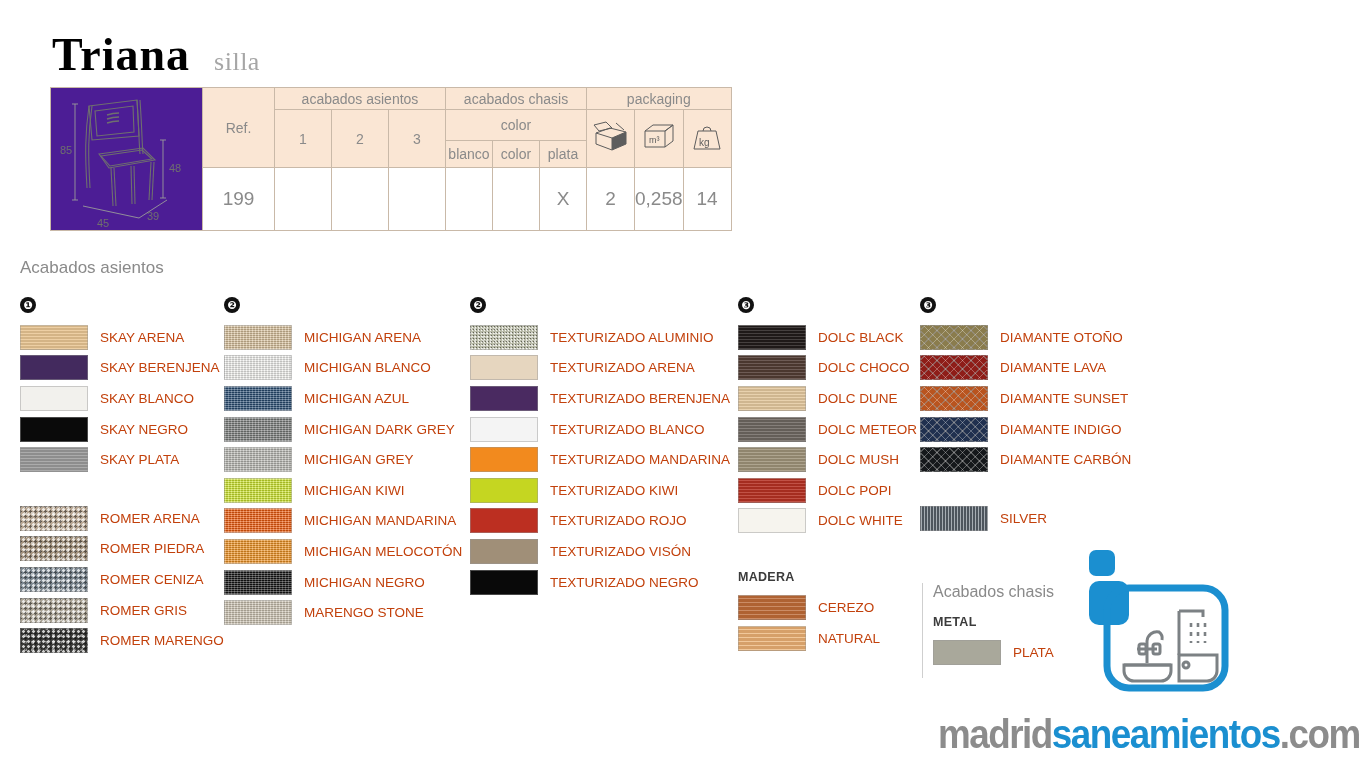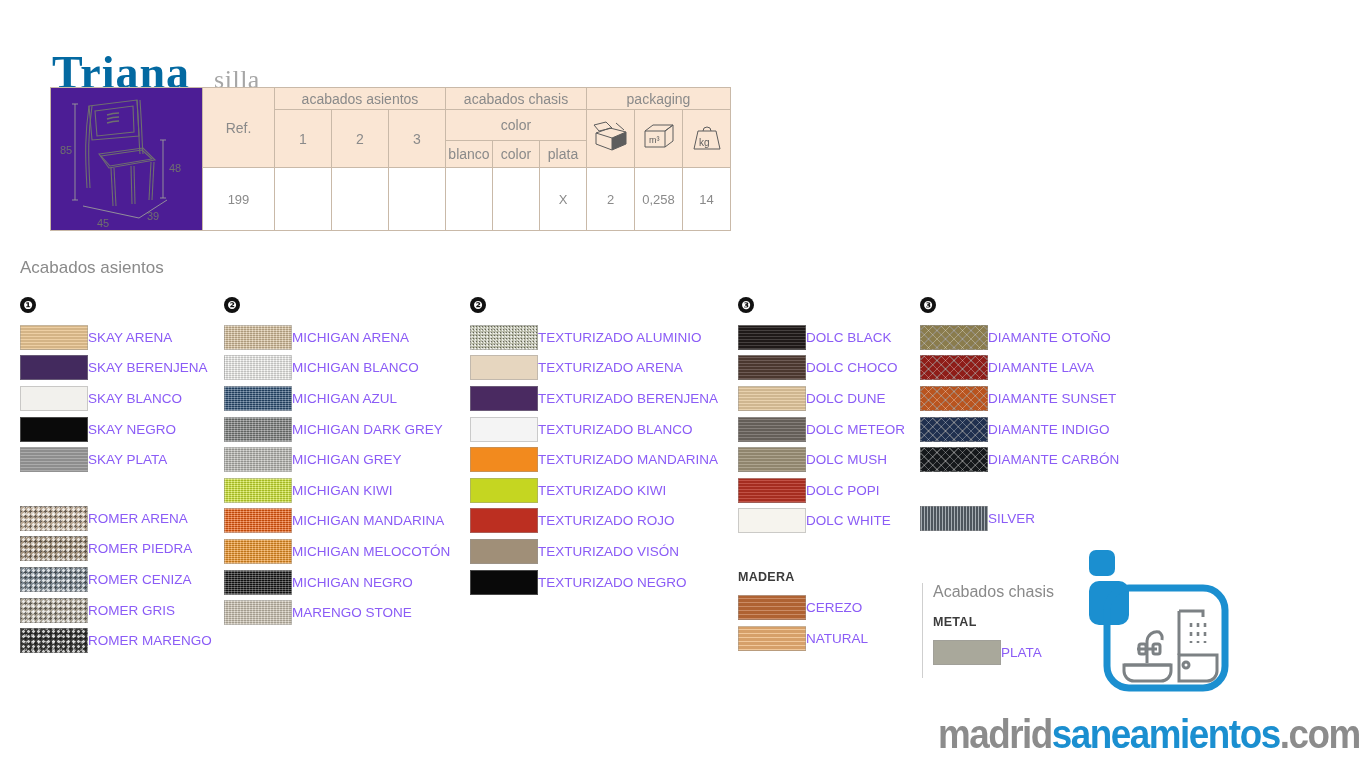--- a/index.html
+++ b/index.html
@@ -10,22 +10,22 @@
     font-family:"Liberation Sans", sans-serif;
     color:#8a8a8a;
     position:relative;
     overflow:hidden;
   }
 
   
   .title-wrap { position:absolute; left:52px; top:28px; }
   .title-main {
     font-family:"Liberation Serif", serif;
-    font-size:46px; font-weight:700; color:#0369a1;
-    letter-spacing:1px; display:inline-block; vertical-align:baseline;margin-top:18px;
+    font-size:46px; font-weight:700; color:#000000;
+    letter-spacing:1px; display:inline-block; vertical-align:baseline;
   }
   .title-sub {
     font-family:"Liberation Serif", serif;
     font-size:26px; color:#a6a6a6; display:inline-block;
     vertical-align:baseline; margin-left:24px; letter-spacing:.5px;
   }
 
   
   .spec { position:absolute; left:50px; top:87px; border-collapse:collapse; }
   .spec td, .spec th {
@@ -34,21 +34,21 @@
     font-size:14px; text-align:center; padding:0;
   }
   .hdr { background:#fae6d4; }
   .ref-cell { background:#fae6d4; width:72px; font-weight:bold; color:#7d7d7d; font-size:17px; }
   .drawbox { width:152px; background:#4c1d95; padding:0; position:relative; }
   .grp { height:22px; font-size:13.5px; }
   .sub { height:27px; font-size:14px;margin-left:48px; }
   .colnum { width:57px; }
   .colcolor { width:47px; font-size:12.5px; }
   .pk { width:48px; }
-  .datarow td { height:63px; background:#fff; font-size:13px;text-align:center; }
+  .datarow td { height:63px; background:#fff; font-size:19px;text-align:center; }
   .datarow .ref-cell { background:#fff; }
 
   
   .chair-svg { display:block; }
 
   
   .sec-title { position:absolute; font-size:17px; color:#8a8a8a; }
   #acabados-asientos-title { left:20px; top:258px; }
 
   
@@ -58,21 +58,21 @@
     background:#111; color:#fff; font-size:11px; font-weight:bold;
     display:flex; align-items:center; justify-content:center;
     margin-bottom:9px; font-family:"DejaVu Sans", sans-serif;
   }
   .row { display:flex; align-items:center; height:30.6px; }
   .sw {
     width:68px; height:25px; flex:none;
     border:1px solid rgba(150,150,150,.45);
     background-repeat:repeat;
   }
-  .lab { font-size:13.5px; color:#8b5cf6; white-space:nowrap; }
+  .lab { font-size:13.5px; color:#c2410c; margin-left:12px; white-space:nowrap; }
   .grp-gap { height:28px; }
   .sub-head { font-size:12.5px; color:#3c3c3c; font-weight:bold; margin:6px 0 8px 0; letter-spacing:.3px; }
 
   
   #chasis-box {
     position:absolute; left:922px; top:583px;
     border-left:1px solid #cfcfcf; padding-left:10px; height:95px;
   }
   #chasis-box .sec-t { font-size:16px; color:#8a8a8a; margin-bottom:14px; }
 

